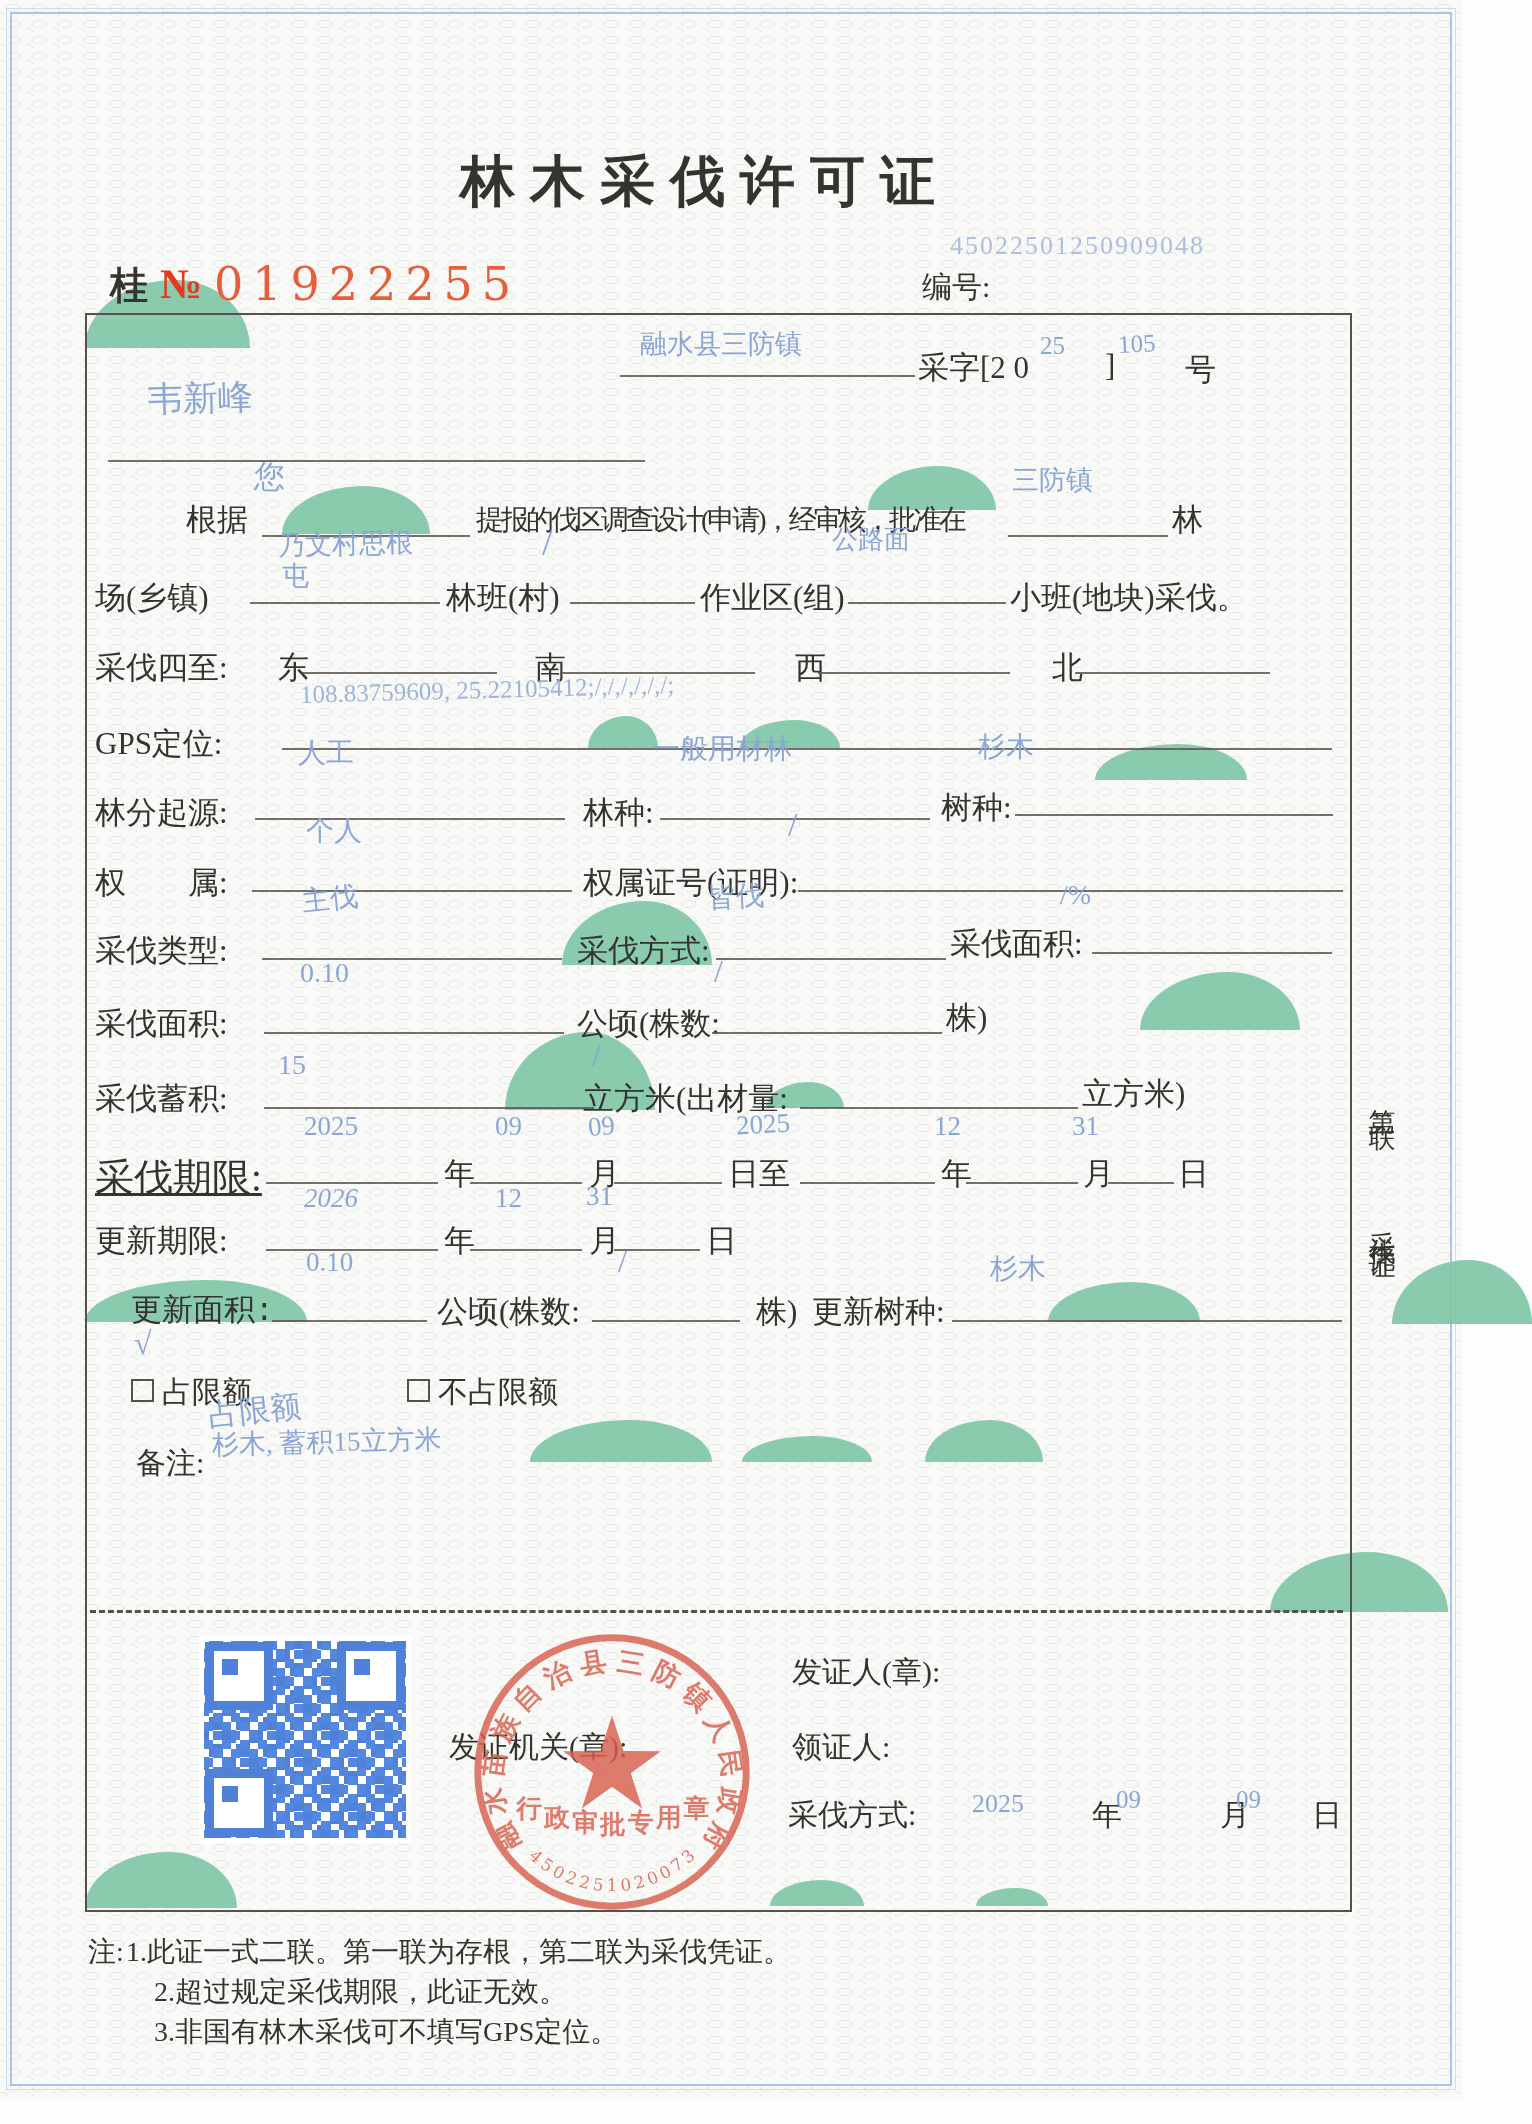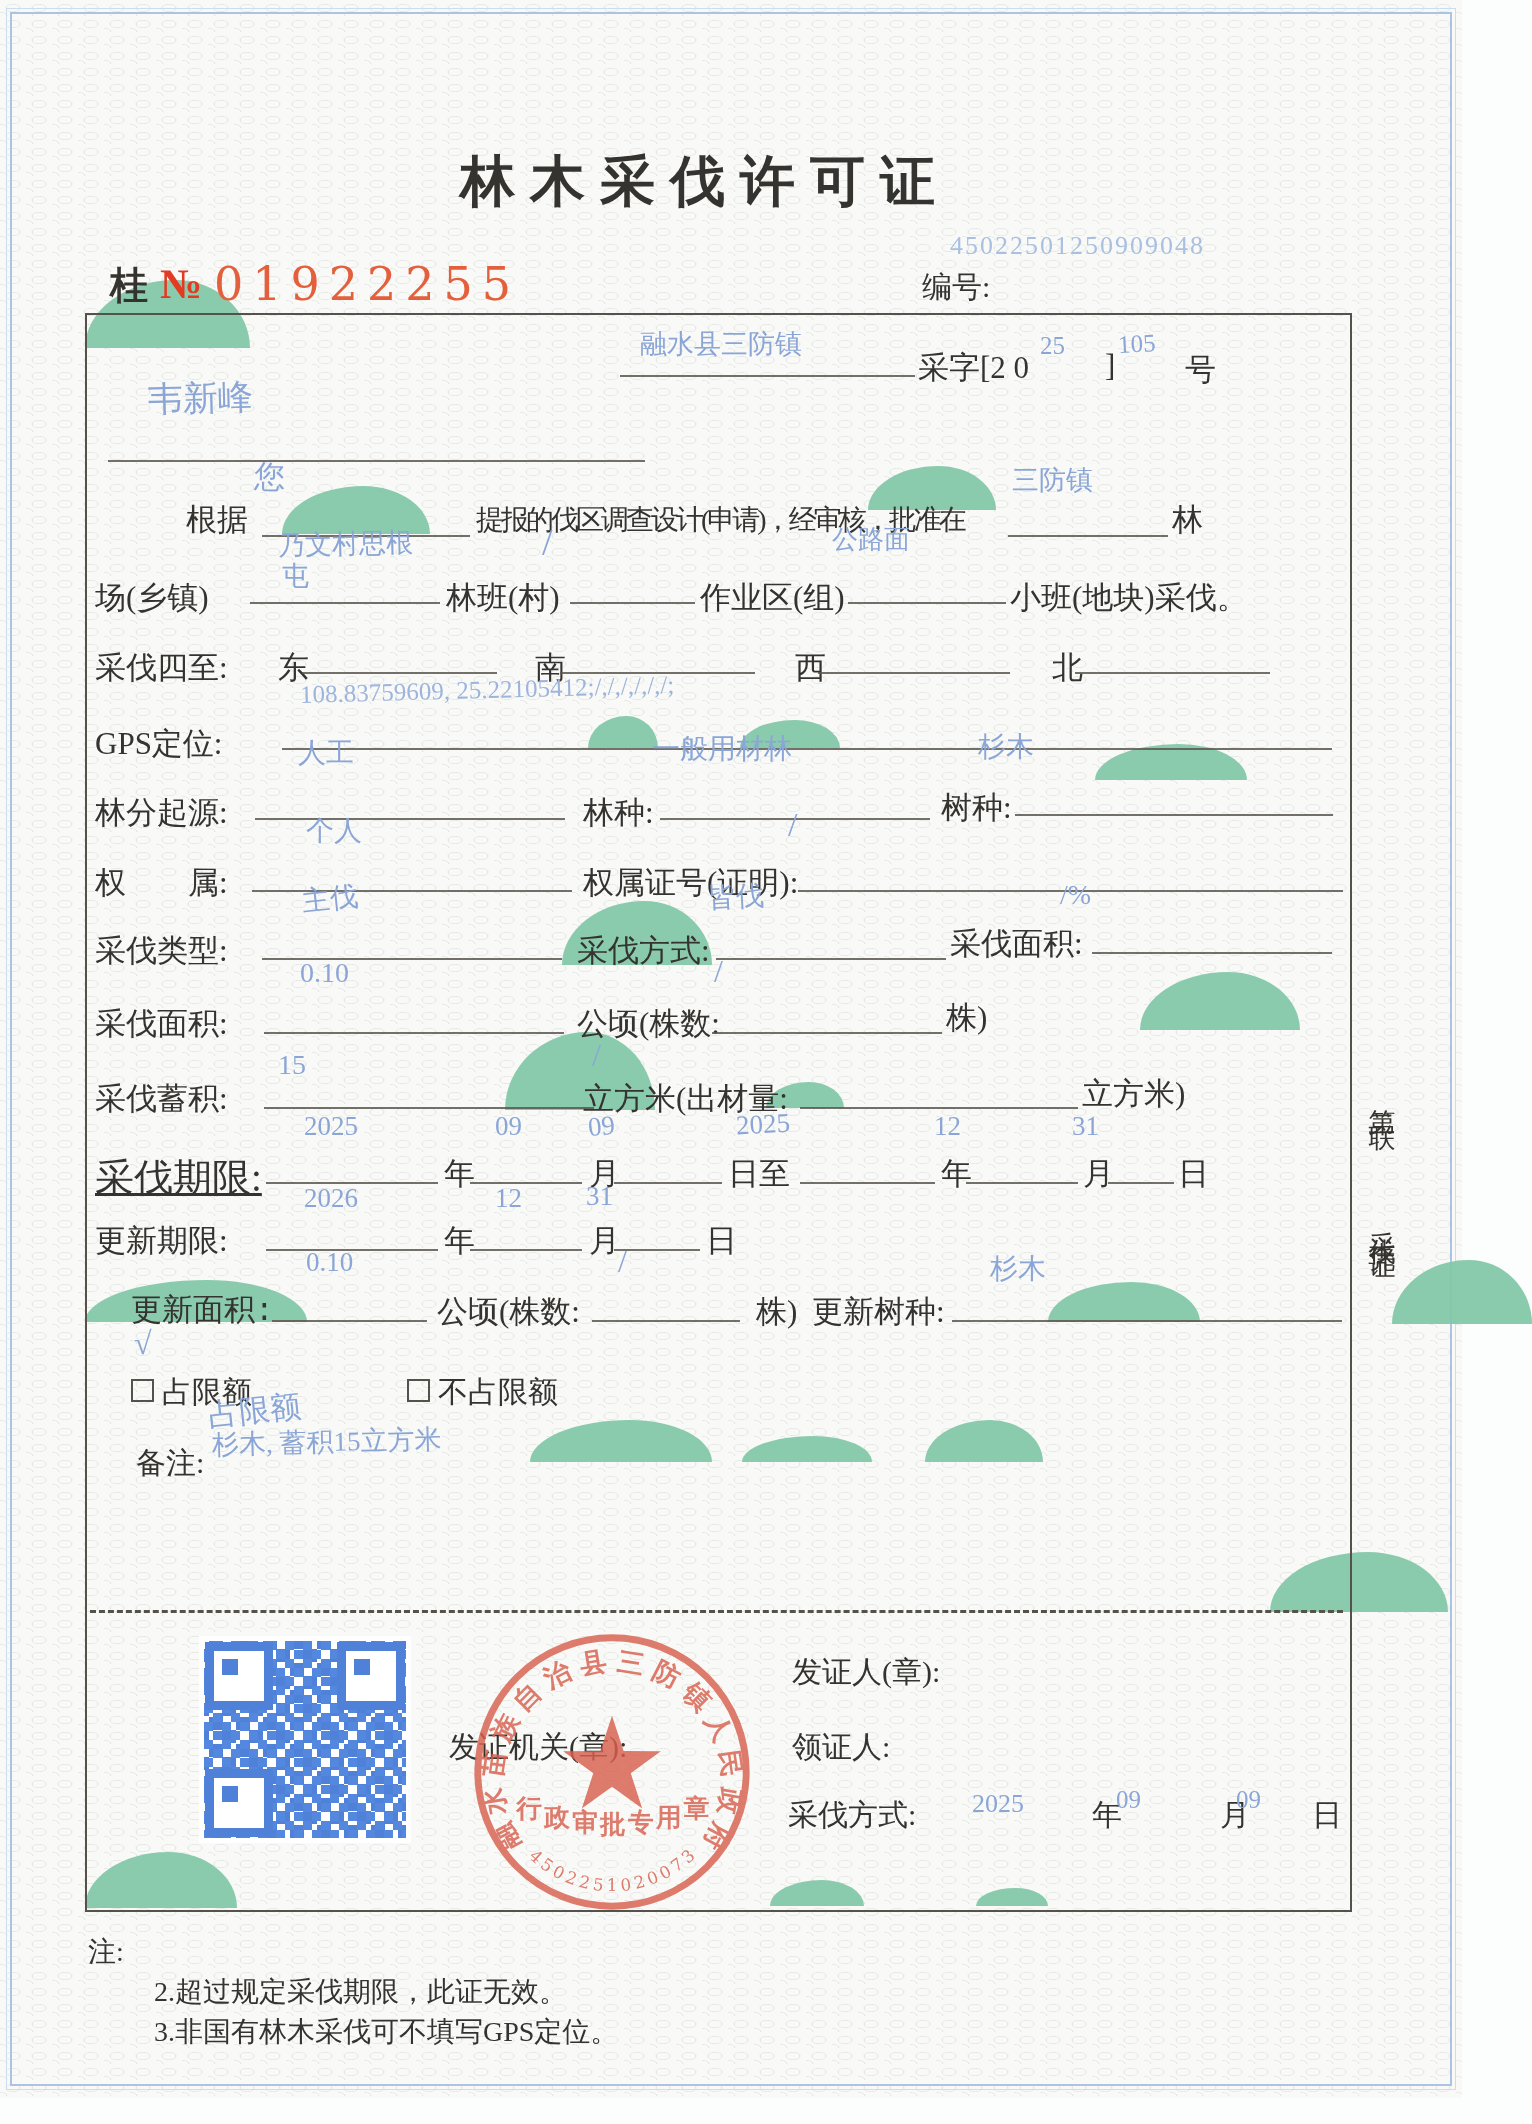--- a/index.html
+++ b/index.html
@@ -171,21 +171,21 @@
   <div class="p" style="left:589px;top:1156px;font-size:31px;">月</div>
   <div class="u" style="left:614px;top:1182px;width:108px;"></div>
   <div class="p" style="left:728px;top:1156px;font-size:31px;">日至</div>
   <div class="u" style="left:800px;top:1182px;width:135px;"></div>
   <div class="p" style="left:941px;top:1156px;font-size:31px;">年</div>
   <div class="u" style="left:966px;top:1182px;width:112px;"></div>
   <div class="p" style="left:1083px;top:1156px;font-size:31px;">月</div>
   <div class="u" style="left:1108px;top:1182px;width:66px;"></div>
   <div class="p" style="left:1178px;top:1156px;font-size:31px;">日</div>
 
-  <div class="b" style="left:304px;top:1184px;">2026</div>
+  <div class="b" style="left:304px;top:1184px;font-style:italic;">2026</div>
   <div class="b" style="left:495px;top:1184px;">12</div>
   <div class="b" style="left:586px;top:1182px;">31</div>
   <div class="p" style="left:95px;top:1223px;font-size:31px;">更新期限:</div>
   <div class="u" style="left:266px;top:1249px;width:172px;"></div>
   <div class="p" style="left:444px;top:1223px;font-size:31px;">年</div>
   <div class="u" style="left:470px;top:1249px;width:112px;"></div>
   <div class="p" style="left:589px;top:1223px;font-size:31px;">月</div>
   <div class="u" style="left:614px;top:1249px;width:86px;"></div>
   <div class="p" style="left:706px;top:1223px;font-size:31px;">日</div>
 
@@ -265,15 +265,16 @@
       <text x="193.36252189498134" y="262.9632316061614" transform="rotate(-21.000000000000014 193.36252189498134 262.9632316061614)" class="st-num">0</text>
       <text x="206.8060590970928" y="256.83665873593014" transform="rotate(-28 206.8060590970928 256.83665873593014)" class="st-num">0</text>
       <text x="219.40274879847658" y="249.117397358968" transform="rotate(-35 219.40274879847658 249.117397358968)" class="st-num">7</text>
       <text x="230.96480336942184" y="239.9205238827647" transform="rotate(-42 230.96480336942184 239.9205238827647)" class="st-num">3</text>
     </svg>
 
   <div class="p vert" style="left:1366px;top:1088px;font-size:27px;">第二联</div>
   <div class="p vert" style="left:1366px;top:1210px;font-size:27px;">采伐凭证</div>
 
   <div class="p" style="left:88px;top:1936px;font-size:28px;">注:</div>
+  <div class="p" style="left:126px;top:1936px;font-size:28px;">1.此证一式二联。第一联为存根，第二联为采伐凭证。</div>
   <div class="p" style="left:154px;top:1976px;font-size:28px;">2.超过规定采伐期限，此证无效。</div>
   <div class="p" style="left:154px;top:2016px;font-size:28px;">3.非国有林木采伐可不填写GPS定位。</div>
 </div>
 
 </body></html>

